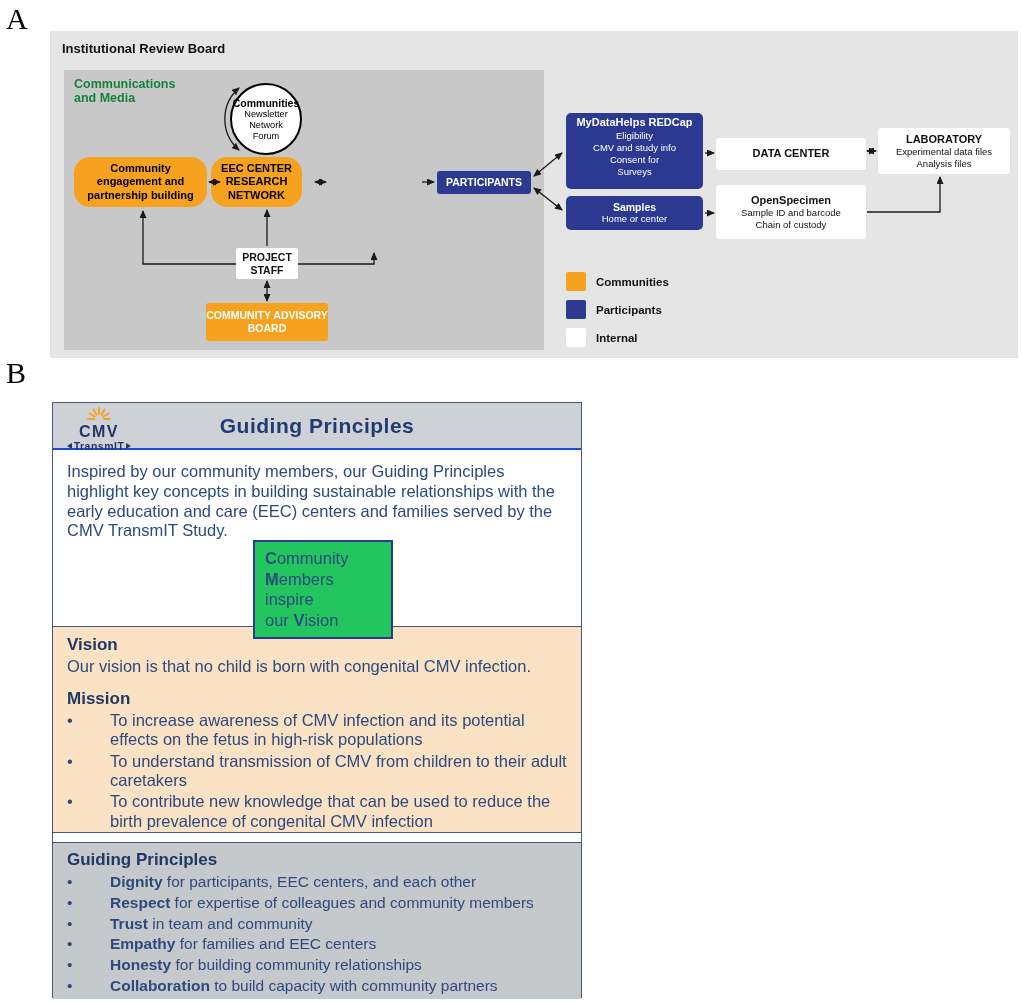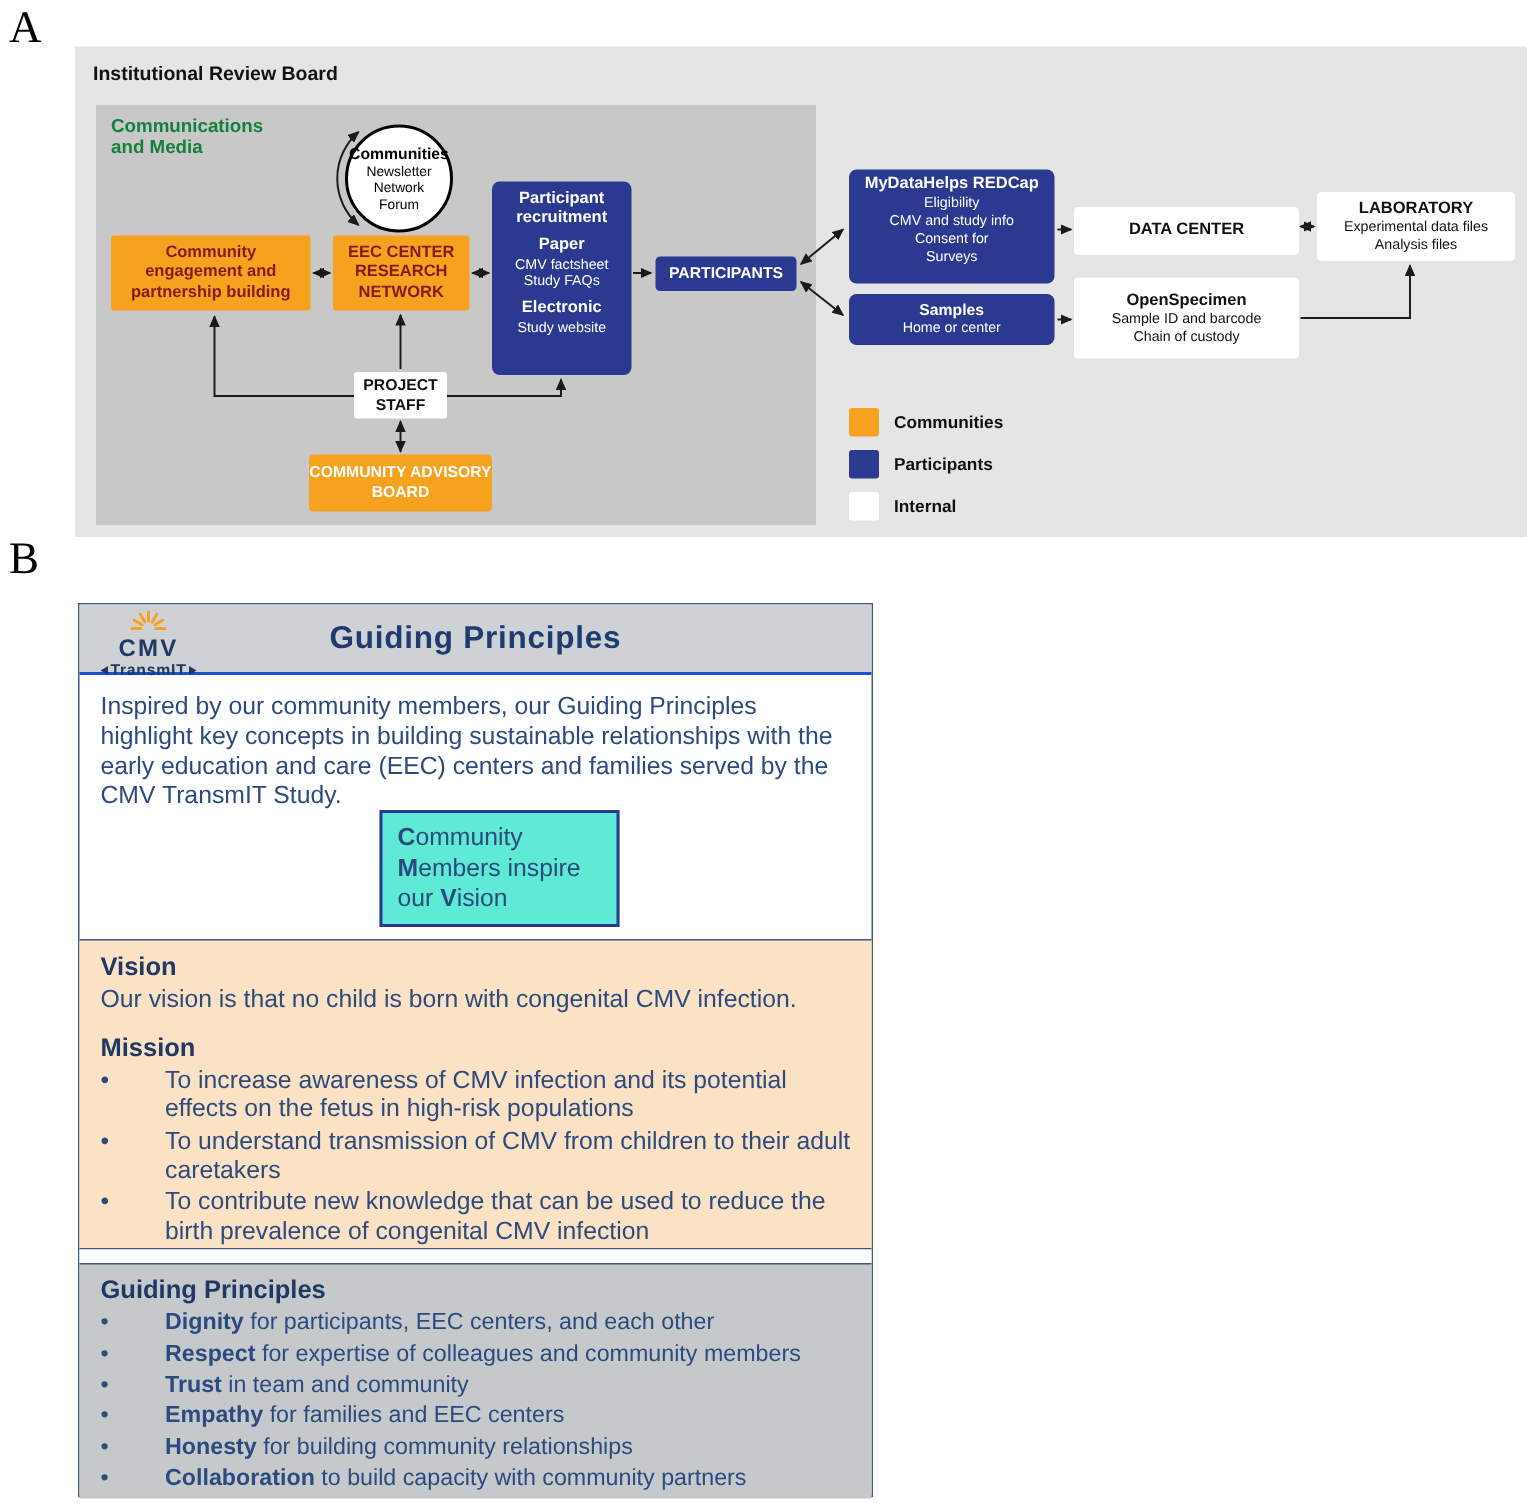--- a/index.html
+++ b/index.html
@@ -7,33 +7,33 @@
         font-family:"Liberation Sans","DejaVu Sans",sans-serif;overflow:hidden;}
   .panel-label{position:absolute;font-family:"Liberation Serif","DejaVu Serif",serif;
                font-size:30px;color:#000;}
   
   #irb-box{position:absolute;left:50px;top:31px;width:968px;height:327px;background:#E5E5E5;}
   #irb-title{position:absolute;left:62px;top:41px;font-size:13px;font-weight:bold;color:#111;}
   #comms-box{position:absolute;left:64px;top:70px;width:480px;height:280px;background:#C8C8C8;}
   #comms-title{position:absolute;left:74px;top:77px;width:125px;font-size:12.5px;font-weight:bold;color:#15803d;line-height:1.15;}
   .node{position:absolute;box-sizing:border-box;text-align:center;display:flex;
         flex-direction:column;align-items:center;justify-content:center;}
-  .orange{background:#F6A21E;color:#7f1d1d;border-radius:2px;}
+  .orange{background:#F6A21E;color:#000000;border-radius:16px;}
   .blue{background:#2B3990;color:#fff;border-radius:5px;}
   .whitebox{background:#fff;color:#111;border-radius:3px;}
   .nb{font-weight:bold;font-size:10.5px;line-height:1.2;}
   .nl{font-size:9.5px;line-height:1.25;}
   .mt{margin-top:5px;}
   #connection-circle{position:absolute;left:230px;top:83px;width:72px;height:72px;border-radius:50%;
         background:#fff;border:2px solid #000;box-sizing:border-box;display:flex;flex-direction:column;
         align-items:center;justify-content:center;text-align:center;}
   #connection-circle .nl{font-size:9.2px;line-height:1.15;}
   #community-engagement{left:74px;top:157px;width:133px;height:50px;padding:2px 5px;}
   #community-engagement .nb{font-size:11px;}
-  #eec-center{left:222px;top:157px;width:91px;height:50px;}
+  #eec-center{left:211px;top:157px;width:91px;height:50px;}
   #eec-center .nb{font-size:11px;}
   #recruitment{left:328px;top:121px;width:93px;height:129px;padding:5px 3px;justify-content:flex-start;}
   #recruitment .nb{font-size:11px;}
   #participants-box{left:437px;top:171px;width:94px;height:23px;border-radius:3px;}
   #project-staff{left:236px;top:248px;width:62px;height:31px;border-radius:2px;}
   #advisory-board{left:206px;top:303px;width:122px;height:38px;color:#fff;border-radius:3px;}
   #mydatahelps{left:566px;top:113px;width:137px;height:76px;padding:3px 2px;justify-content:flex-start;}
   #mydatahelps .nb{font-size:11px;margin-bottom:1px;}
   #samples-box{left:566px;top:196px;width:137px;height:34px;}
   #data-center{left:716px;top:138px;width:150px;height:32px;}
@@ -55,22 +55,22 @@
   #doc-header{position:relative;height:47px;background:#CED2D6;border-bottom:2px solid #1d4ed8;box-sizing:border-box;}
   #doc-title{position:absolute;left:0;right:0;top:0;line-height:46px;text-align:center;
              font-size:21px;font-weight:bold;color:#1F3B70;letter-spacing:0.5px;}
   #logo{position:absolute;left:10px;top:3px;width:72px;text-align:center;}
   #logo-cmv{font-size:16px;font-weight:bold;color:#203864;letter-spacing:1.5px;line-height:1;}
   .logo-row{display:flex;align-items:center;justify-content:center;gap:2px;line-height:1;margin-top:1px;}
   #logo-transmit{font-size:10.5px;font-weight:bold;color:#203864;letter-spacing:0.5px;}
   .tri-l{width:0;height:0;border-top:3px solid transparent;border-bottom:3px solid transparent;border-right:5px solid #203864;display:inline-block;}
   .tri-r{width:0;height:0;border-top:3px solid transparent;border-bottom:3px solid transparent;border-left:5px solid #203864;display:inline-block;}
   #intro-section{position:relative;height:176px;padding:12px 14px 0;box-sizing:border-box;font-size:16.5px;line-height:1.2;}
-  #vision-box{position:absolute;left:200px;top:90px;width:160px;box-sizing:border-box;
-              border:2px solid #2B3990;padding:6px 10px;font-size:16.5px;line-height:1.25;background:#5eead4;}
+  #vision-box{position:absolute;left:200px;top:90px;width:140px;box-sizing:border-box;
+              border:2px solid #2B3990;padding:6px 10px;font-size:16.5px;line-height:1.25;background:#22c55e;}
   .b{font-weight:bold;}
   #peach-section{height:207px;background:#FBE2C4;border-top:1px solid #44597A;border-bottom:1px solid #44597A;
                  box-sizing:border-box;padding:8px 14px;font-size:16.5px;line-height:1.18;}
   .sec-heading{font-size:17px;font-weight:bold;color:#203864;margin:0 0 2px 0;}
   .mt12{margin-top:12px;}
   #white-gap{height:9px;background:#fff;}
   #gray-section{height:157px;background:#C6C9CC;border-top:1px solid #44597A;box-sizing:border-box;
                 padding:7px 14px;font-size:15.5px;line-height:1.22;}
   .bullet{display:flex;margin-bottom:2px;}
   .bmark{flex:0 0 28px;}
@@ -100,28 +100,20 @@
   <div id="community-engagement" class="node orange">
     <div class="nb">Community engagement and partnership building</div>
   </div>
 
   <div id="eec-center" class="node orange">
     <div class="nb">EEC CENTER</div>
     <div class="nb">RESEARCH</div>
     <div class="nb">NETWORK</div>
   </div>
 
-  <div id="recruitment" class="node blue">
-    <div class="nb">Participant recruitment</div>
-    <div class="nb mt">Paper</div>
-    <div class="nl">CMV factsheet</div>
-    <div class="nl">Study FAQs</div>
-    <div class="nb mt">Electronic</div>
-    <div class="nl">Study website</div>
-  </div>
 
   <div id="participants-box" class="node blue">
     <div class="nb">PARTICIPANTS</div>
   </div>
 
   <div id="project-staff" class="node whitebox">
     <div class="nb">PROJECT STAFF</div>
   </div>
 
   <div id="advisory-board" class="node orange">

